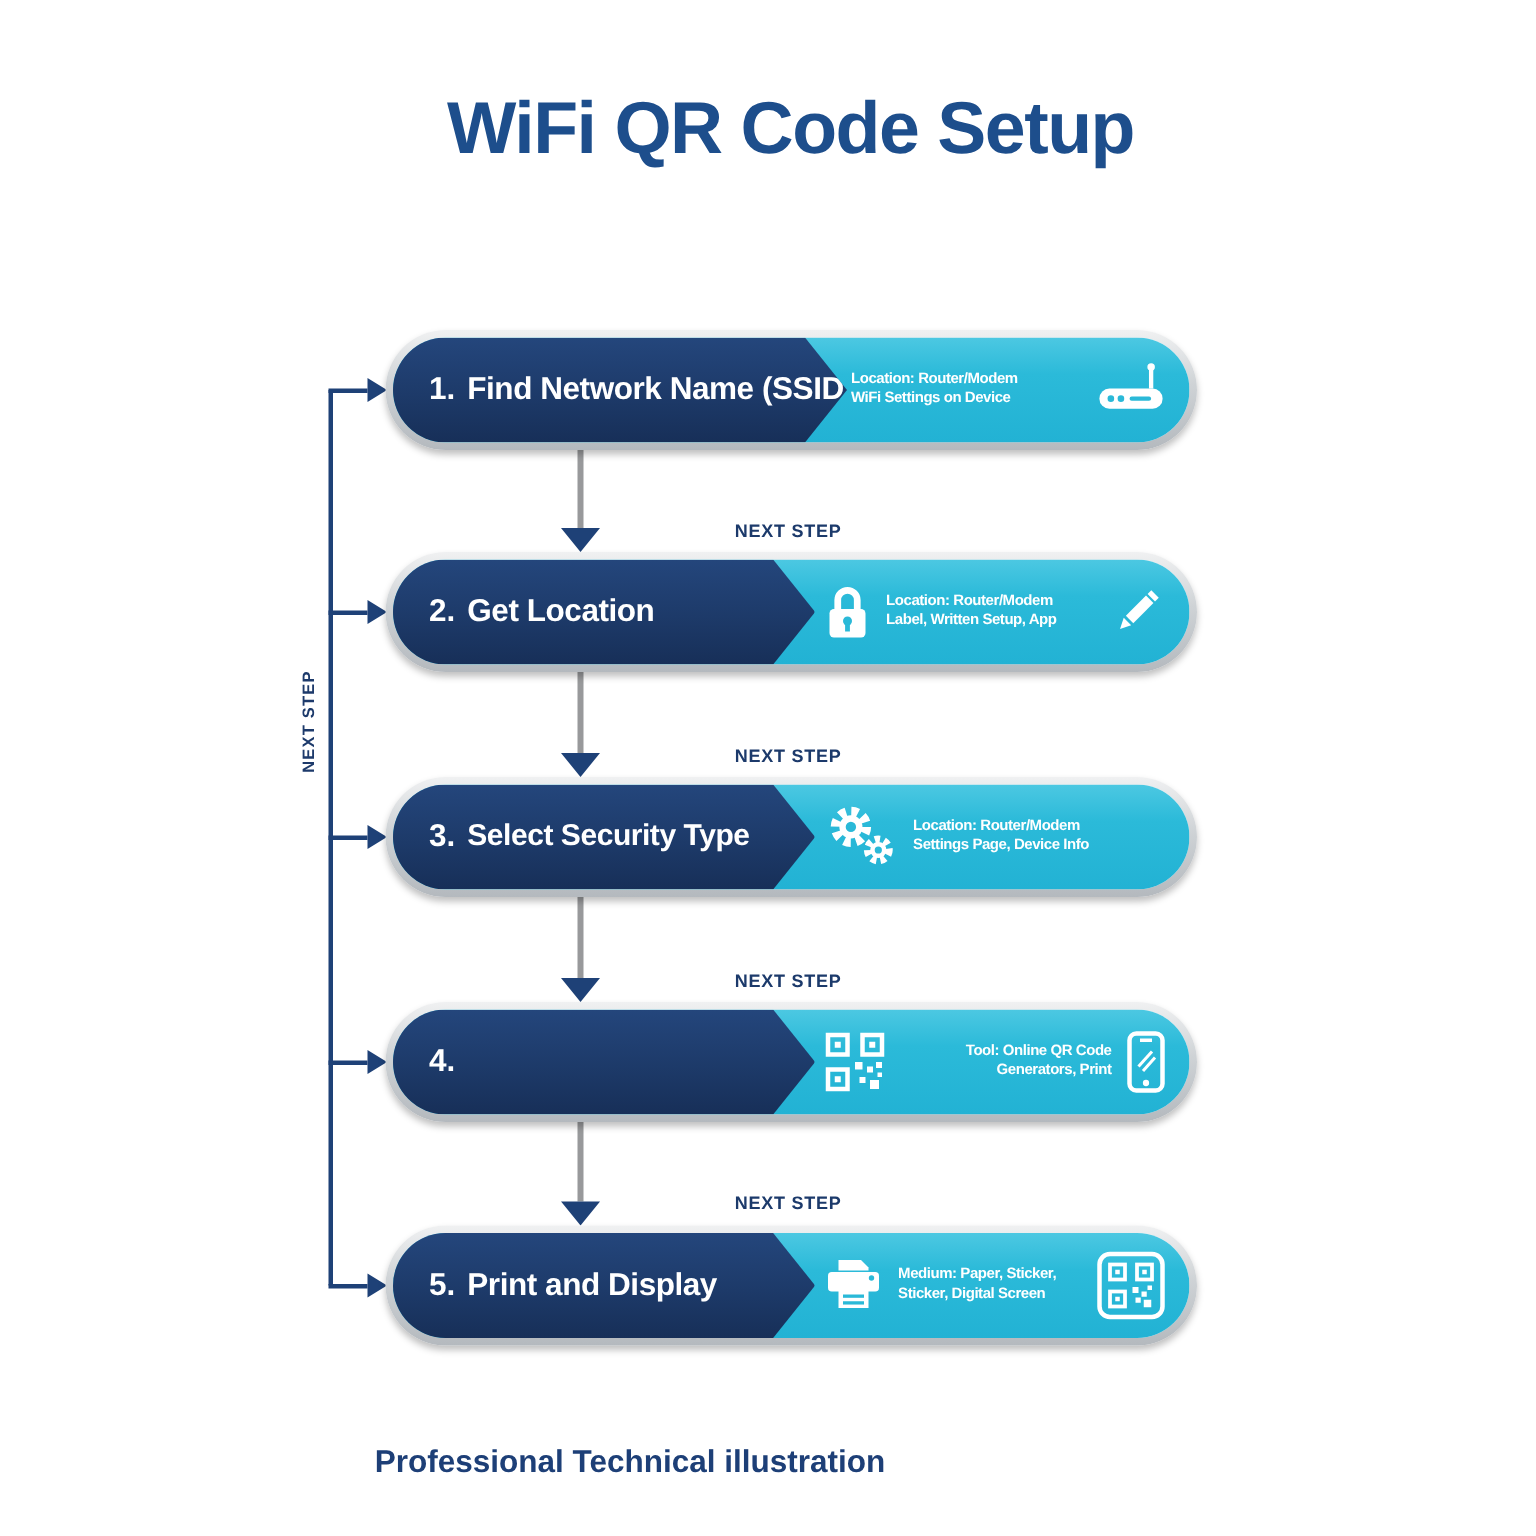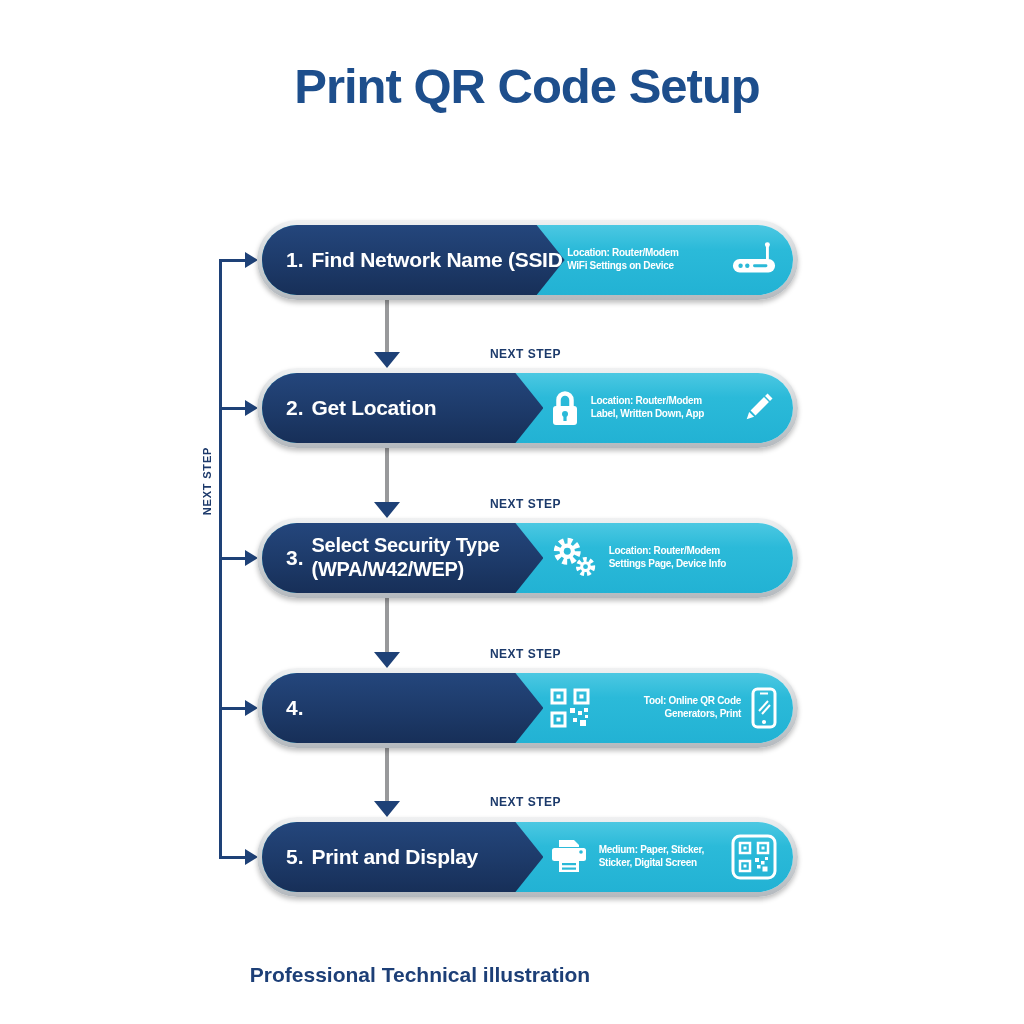--- a/index.html
+++ b/index.html
@@ -98,21 +98,21 @@
   .cl-1{top:300px;height:52px;} .ca-1{top:352px;} .gl-1{top:347px;}
   .cl-2{top:448px;height:54px;} .ca-2{top:502px;} .gl-2{top:497px;}
   .cl-3{top:598px;height:54px;} .ca-3{top:652px;} .gl-3{top:647px;}
   .cl-4{top:748px;height:53px;} .ca-4{top:801px;} .gl-4{top:795px;}
 
   svg { display:block; }
 </style>
 </head>
 <body>
 
-<div class="page-title">Print QR Code Setup</div>
+<div class="page-title">WiFi QR Code Setup</div>
 
 <div class="rail-v"></div>
 <div class="rail-h" style="top:258.5px"></div>
 <div class="rail-h" style="top:406.5px"></div>
 <div class="rail-h" style="top:556.5px"></div>
 <div class="rail-h" style="top:706.5px"></div>
 <div class="rail-h" style="top:855.5px"></div>
 <div class="rail-arrow" style="top:252px"></div>
 <div class="rail-arrow" style="top:400px"></div>
 <div class="rail-arrow" style="top:550px"></div>
@@ -174,21 +174,21 @@
       <span class="icon">
         <svg width="32" height="40" viewBox="0 0 32 40">
           <path d="M9.5 19 v-7 a6.5 6.5 0 0 1 13 0 v7" stroke="#fff" stroke-width="4.5" fill="none"></path>
           <rect x="4" y="18" width="24" height="19" rx="3" fill="#fff"></rect>
           <circle cx="16" cy="26" r="3" fill="#2ab9d8"></circle>
           <rect x="14.4" y="27" width="3.2" height="6" fill="#2ab9d8"></rect>
         </svg>
       </span>
       <div class="info">
         <span>Location: Router/Modem</span>
-        <span>Label, Written Down, App</span>
+        <span>Label, Written Setup, App</span>
       </div>
       <span class="icon">
         <svg width="38" height="38" viewBox="0 0 38 38">
           <g transform="rotate(45 19 19)">
             <rect x="15.5" y="2" width="7" height="3.5" fill="#fff"></rect>
             <rect x="15.5" y="7" width="7" height="19" fill="#fff"></rect>
             <path d="M15.5 28 L22.5 28 L19 35 Z" fill="#fff"></path>
           </g>
         </svg>
       </span>
@@ -196,21 +196,20 @@
   </div>
 </div>
 
 <div class="bar step-3">
   <div class="bar-inner">
     <div class="cyan-bg"></div>
     <div class="navy-seg">
       <span class="step-num">3.</span>
       <div class="step-lines">
         <span>Select Security Type</span>
-        <span>(WPA/W42/WEP)</span>
       </div>
     </div>
     <div class="bar-right">
       <span class="icon">
         <svg width="50" height="48" viewBox="0 0 52 48">
           <circle cx="19" cy="17" r="10" fill="none" stroke="#fff" stroke-width="8" stroke-dasharray="4.4 3.45"></circle>
           <circle cx="19" cy="17" r="8" fill="#fff"></circle>
           <circle cx="19" cy="17" r="3.6" fill="#2ab9d8"></circle>
           <circle cx="38" cy="33" r="7" fill="none" stroke="#fff" stroke-width="6" stroke-dasharray="3.4 2.7"></circle>
           <circle cx="38" cy="33" r="5.6" fill="#fff"></circle>

